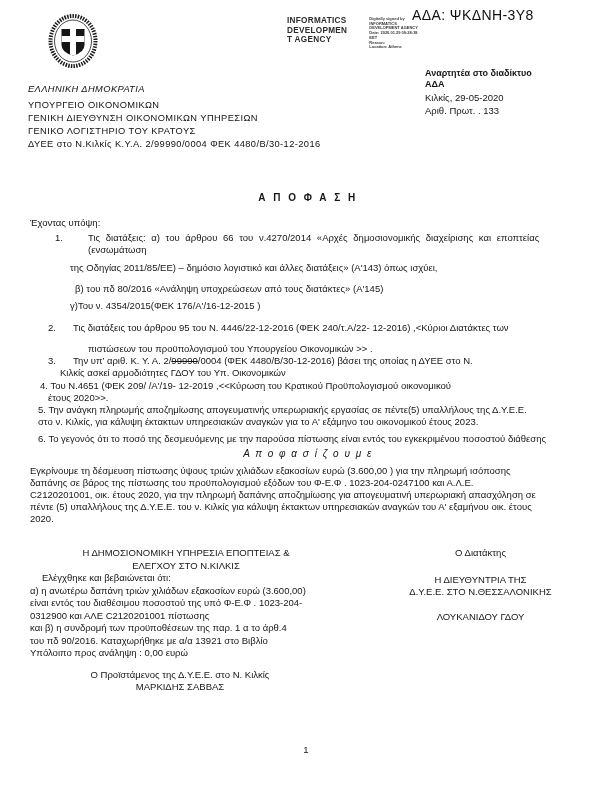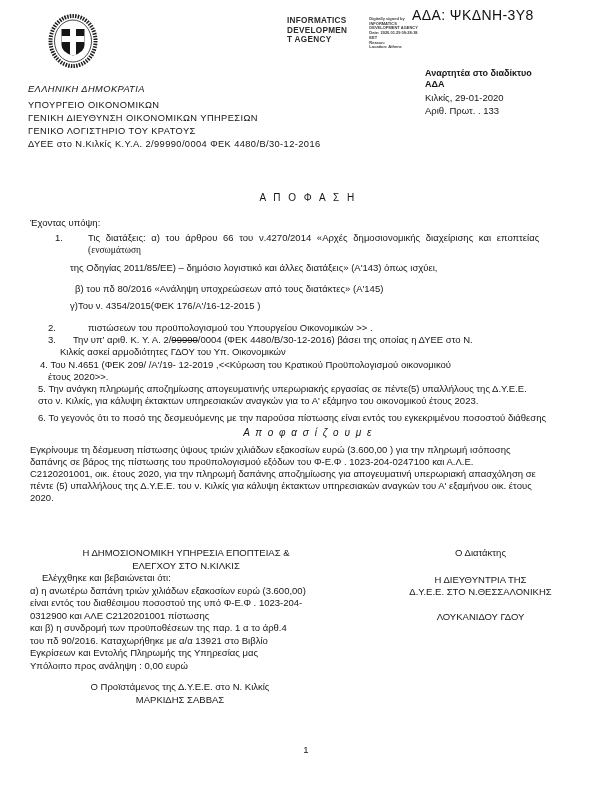--- a/index.html
+++ b/index.html
@@ -16,21 +16,21 @@
   .stamp-sig { white-space:pre-line; font-size:4px; line-height:4.7px; color:#3a3a3a; font-weight:600; padding-top:1px; }
   .annotation { position:absolute; left:425px; top:68px; }
   .annotation .b { font-weight:700; font-size:9px; line-height:11px; }
   .annotation .r { font-size:9.5px; line-height:12.5px; }
   .annotation .gap { margin-top:2px; }
   .emblem { position:absolute; left:48px; top:13px; width:50px; height:60px; }
   .letterhead { position:absolute; left:28px; top:83px; font-size:9.3px; line-height:13px; letter-spacing:.4px; color:#111; }
   .letterhead .lh1 { margin-bottom:3px;font-style:italic; }
   
   .content { position:absolute; left:30px; top:192px; width:556px; }
-  .doc-title { text-align:center; font-weight:400; font-size:10px; letter-spacing:2.5px; }
+  .doc-title { text-align:center; font-weight:700; font-size:10px; letter-spacing:2.5px; }
   .intro { margin-top:13px; }
   .li { position:relative; }
   .li .num { position:absolute; }
   .just { word-spacing:3px; text-align:justify; }
   .strike { text-decoration:line-through; }
   .verb { text-align:center; font-style:italic; letter-spacing:1.5px; font-size:10px; }
   
   .sig-left { position:absolute; left:30px; top:547px; width:312px; line-height:12.5px; }
   .sig-left .c { text-align:center; }
   .sig-right { position:absolute; left:388px; top:547px; width:185px; text-align:center; line-height:12.5px; }
@@ -55,21 +55,21 @@
 DEVELOPMENT AGENCY
 Date: 2020.01.29 09:28:38
 EET
 Reason:
 Location: Athens</div>
   </div>
 
   <div class="annotation">
     <div class="b">Αναρτητέα στο διαδίκτυο</div>
     <div class="b">ΑΔΑ</div>
-    <div class="r gap">Κιλκίς, 29-01-2020</div>
+    <div class="r gap">Κιλκίς, 29-05-2020</div>
     <div class="r">Αριθ. Πρωτ. . 133</div>
   </div>
 
   <div class="emblem">
     <svg width="50" height="60" viewBox="0 0 100 120" xmlns="http://www.w3.org/2000/svg">
       <defs>
         <clipPath id="shieldClip">
           <path d="M27 32 h46 v32 q0 15 -23 21 q-23 -6 -23 -21 z"></path>
         </clipPath>
       </defs>
@@ -92,27 +92,28 @@
   </div>
 
   <div class="content">
     <div class="doc-title">Α Π Ο Φ Α Σ Η</div>
     <div class="intro">Έχοντας υπόψη:</div>
 
     <div class="li just" style="margin-top:3px; padding-left:58px;">
       <span class="num" style="left:25px;">1.</span>
       <span>Τις διατάξεις: α) του άρθρου 66 του ν.4270/2014 «Αρχές δημοσιονομικής διαχείρισης και εποπτείας</span>
     </div>
-    <div style="padding-left:58px;font-family:Liberation Serif, serif;">(ενσωμάτωση</div>
+    <div style="padding-left:58px;">(ενσωμάτωση</div>
     <div style="margin-top:6px; padding-left:40px;">της Οδηγίας 2011/85/ΕΕ) – δημόσιο λογιστικό και άλλες διατάξεις» (Α'143) όπως ισχύει,</div>
     <div style="margin-top:9px; padding-left:45px;">β) του πδ 80/2016 «Ανάληψη υποχρεώσεων από τους διατάκτες» (Α'145)</div>
     <div style="margin-top:5px; padding-left:40px;">γ)Του ν. 4354/2015(ΦΕΚ 176/Α'/16-12-2015 )</div>
 
     <div class="li" style="margin-top:10px; padding-left:43px;">
       <span class="num" style="left:18px;">2.</span>
+      <span>Τις διατάξεις του άρθρου 95 του Ν. 4446/22-12-2016 (ΦΕΚ 240/τ.Α/22- 12-2016) ,&lt;Κύριοι Διατάκτες των</span>
     </div>
     <div style="margin-top:9px; padding-left:58px;">πιστώσεων του προϋπολογισμού του Υπουργείου Οικονομικών &gt;&gt; .</div>
 
     <div class="li" style="padding-left:43px;">
       <span class="num" style="left:18px;">3.</span>
       <span>Την υπ’ αριθ. Κ. Υ. Α. 2/</span><span class="strike">99990</span><span>/0004 (ΦΕΚ 4480/Β/30-12-2016) βάσει της οποίας η ΔΥΕΕ στο Ν.</span>
     </div>
     <div style="padding-left:30px;">Κιλκίς  ασκεί αρμοδιότητες ΓΔΟΥ του Υπ. Οικονομικών</div>
 
     <div style="margin-top:1px; padding-left:10px;">4. Του Ν.4651 (ΦΕΚ 209/ /Α'/19- 12-2019 ,&lt;&lt;Κύρωση του Κρατικού Προϋπολογισμού οικονομικού</div>
@@ -134,21 +135,20 @@
 
   <div class="sig-left">
     <div class="c">Η   ΔΗΜΟΣΙΟΝΟΜΙΚΗ ΥΠΗΡΕΣΙΑ ΕΠΟΠΤΕΙΑΣ &amp;</div>
     <div class="c">ΕΛΕΓΧΟΥ ΣΤΟ Ν.ΚΙΛΚΙΣ</div>
     <div class="ind12">Ελέγχθηκε και βεβαιώνεται ότι:</div>
     <div>α) η ανωτέρω  δαπάνη τριών χιλιάδων εξακοσίων ευρώ (3.600,00)</div>
     <div>είναι εντός του διαθέσιμου ποσοστού της υπό Φ-Ε.Φ . 1023-204-</div>
     <div>0312900 και ΑΛΕ C2120201001 πίστωσης</div>
     <div>και  β) η συνδρομή των προϋποθέσεων της παρ. 1 α το άρθ.4</div>
     <div>του πδ 90/2016. Καταχωρήθηκε με α/α  13921  στο Βιβλίο</div>
-    <div>Εγκρίσεων και Εντολής Πληρωμής  της Υπηρεσίας μας</div>
     <div>Υπόλοιπο προς ανάληψη : 0,00 ευρώ</div>
     <div class="head-block">
       <div>Ο Προϊστάμενος της Δ.Υ.Ε.Ε. στο Ν. Κιλκίς</div>
       <div>ΜΑΡΚΙΔΗΣ  ΣΑΒΒΑΣ</div>
     </div>
   </div>
 
   <div class="sig-right">
     <div>Ο Διατάκτης</div>
     <div class="mt14">Η  ΔΙΕΥΘΥΝΤΡΙΑ ΤΗΣ</div>

